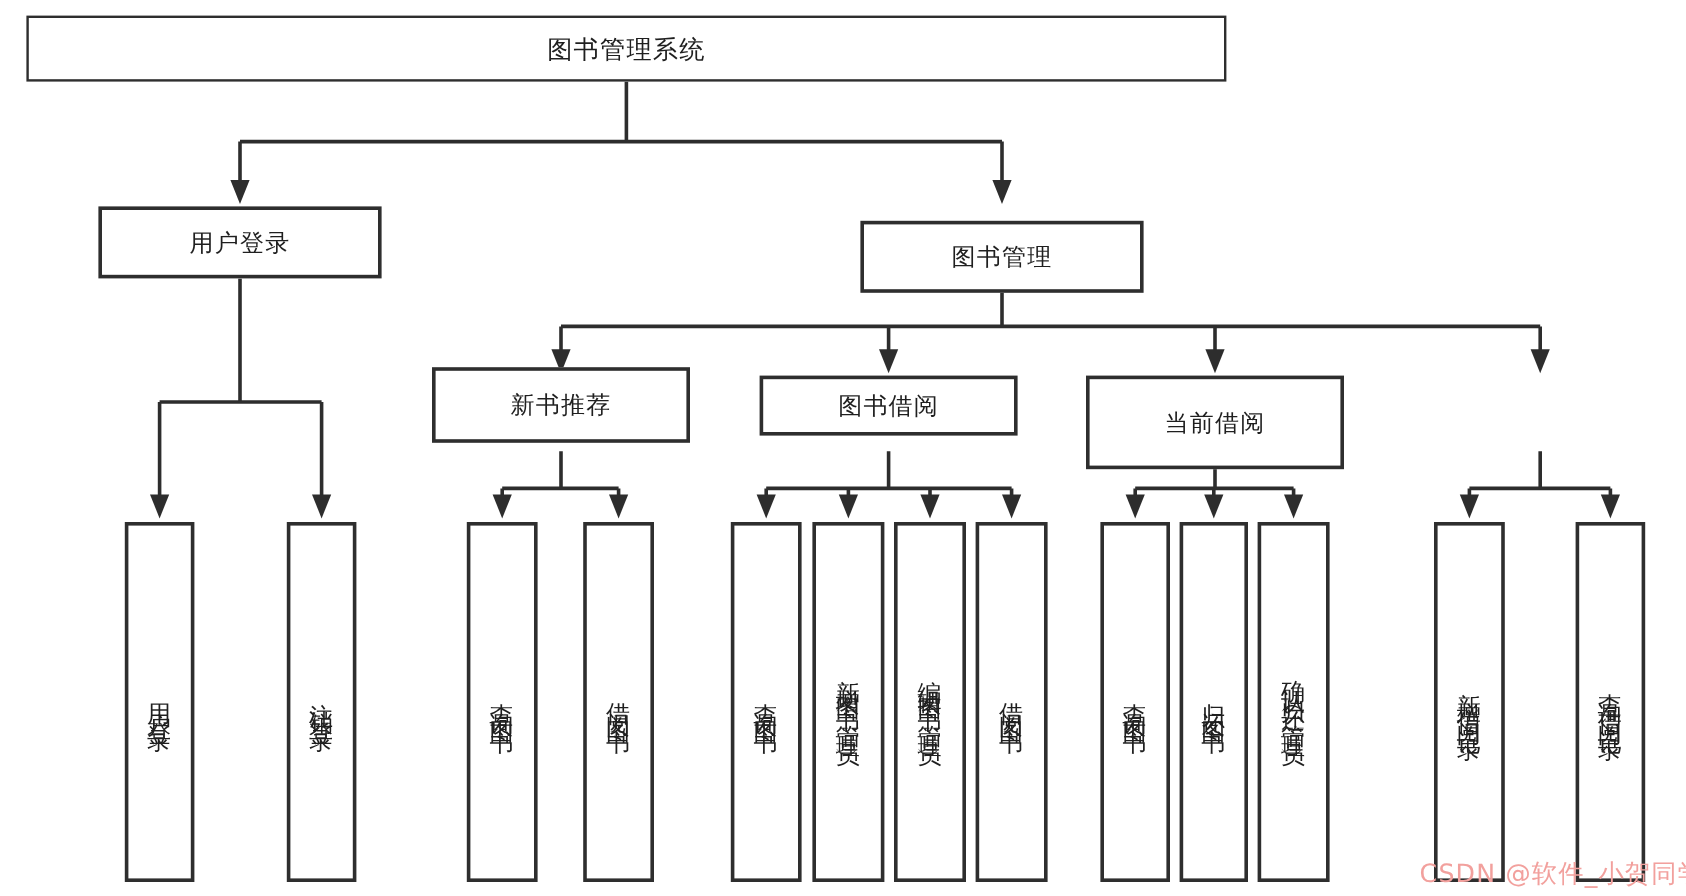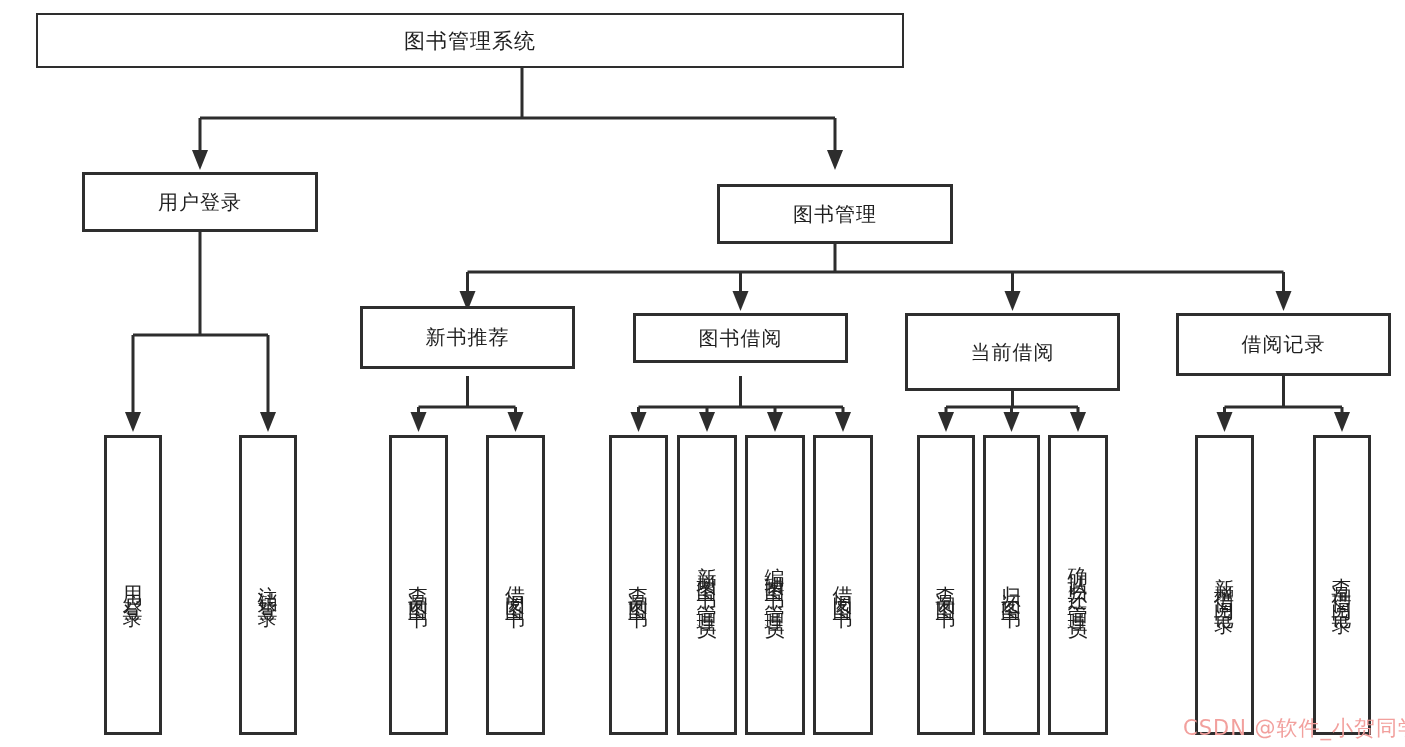--- a/index.html
+++ b/index.html
@@ -59,42 +59,39 @@
       <polygon points="1003.5,412 1019.5,412 1011.5,432"></polygon>
       <polygon points="1070,412 1086,412 1078,432"></polygon>
     </g>
     <g>
       <path d="M1283.5 376 V407 M1224.5 407 H1342 M1224.5 407 V414 M1342 407 V414"></path>
       <polygon points="1216.5,412 1232.5,412 1224.5,432"></polygon>
       <polygon points="1334,412 1350,412 1342,432"></polygon>
     </g>
   </svg>
 
-  <div class="node root hbox" style="left:36px; top:13px; width:868px; height:55px;justify-content:center;">
+  <div class="node root hbox" style="left:22px; top:13px; width:1000px; height:55px;justify-content:center;">
     <span>图书管理系统</span>
   </div>
 
   <div class="node hbox" style="left:82px; top:172px; width:236px; height:60px;">
     <span>用户登录</span>
   </div>
   <div class="node hbox" style="left:717px; top:184px; width:236px; height:60px;">
     <span>图书管理</span>
   </div>
 
   <div class="node hbox" style="left:360px; top:306px; width:215px; height:63px;">
     <span>新书推荐</span>
   </div>
   <div class="node hbox" style="left:633px; top:313px; width:215px; height:50px;">
     <span>图书借阅</span>
   </div>
   <div class="node hbox" style="left:905px; top:313px; width:215px; height:78px;">
     <span>当前借阅</span>
-  </div>
-  <div class="node hbox" style="left:1176px; top:313px; width:215px; height:63px;">
-    <span>借阅记录</span>
   </div>
 
   <div class="node" style="left:104px; top:435px; width:58px; height:300px;">
     <span class="vtext">用户登录</span>
   </div>
   <div class="node" style="left:239px; top:435px; width:58px; height:300px;">
     <span class="vtext">注销登录</span>
   </div>
 
   <div class="node" style="left:389px; top:435px; width:59px; height:300px;">

